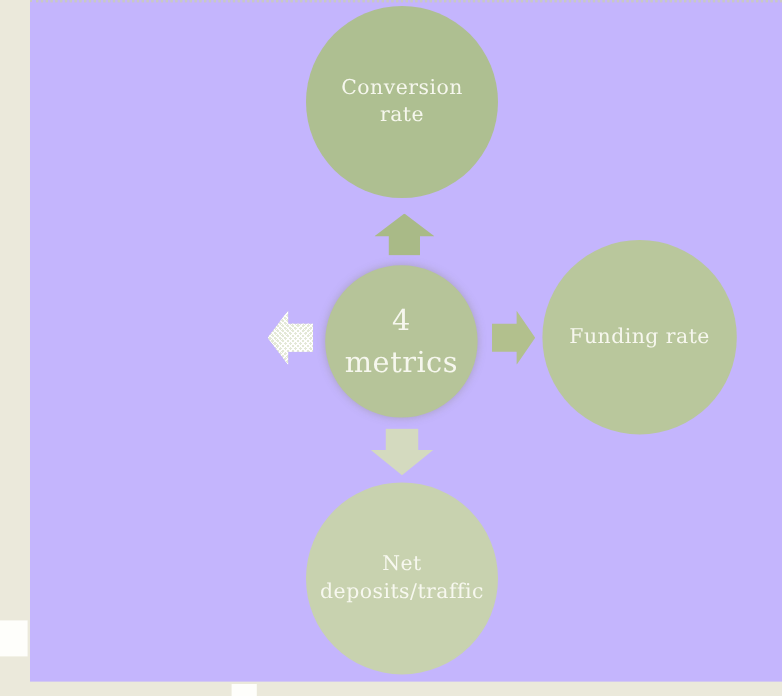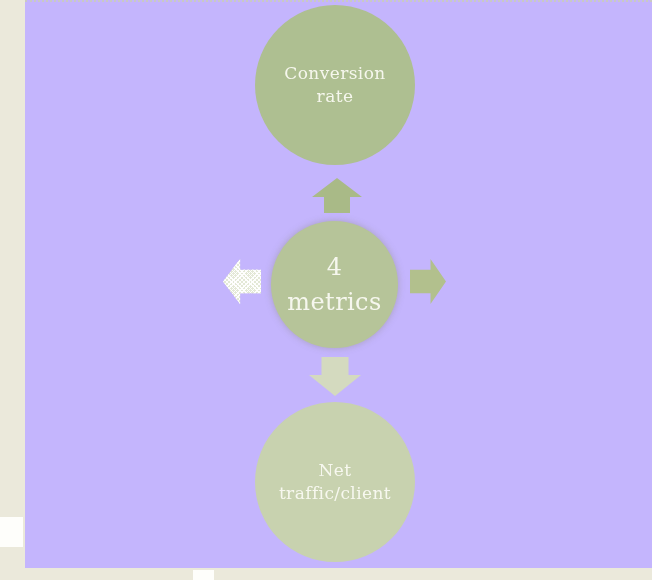--- a/index.html
+++ b/index.html
@@ -93,19 +93,22 @@
     <span class="circle-label">Conversion
 rate</span>
   </div>
 
 
   <div class="circle c-center">
     <span class="circle-label">4
 metrics</span>
   </div>
 
+  <div class="circle c-right">
+    <span class="circle-label">Funding rate</span>
+  </div>
 
   <div class="circle c-bottom">
     <span class="circle-label">Net
-traffic/client</span>
+deposits/traffic</span>
   </div>
 
 </div>
 
 </body></html>

